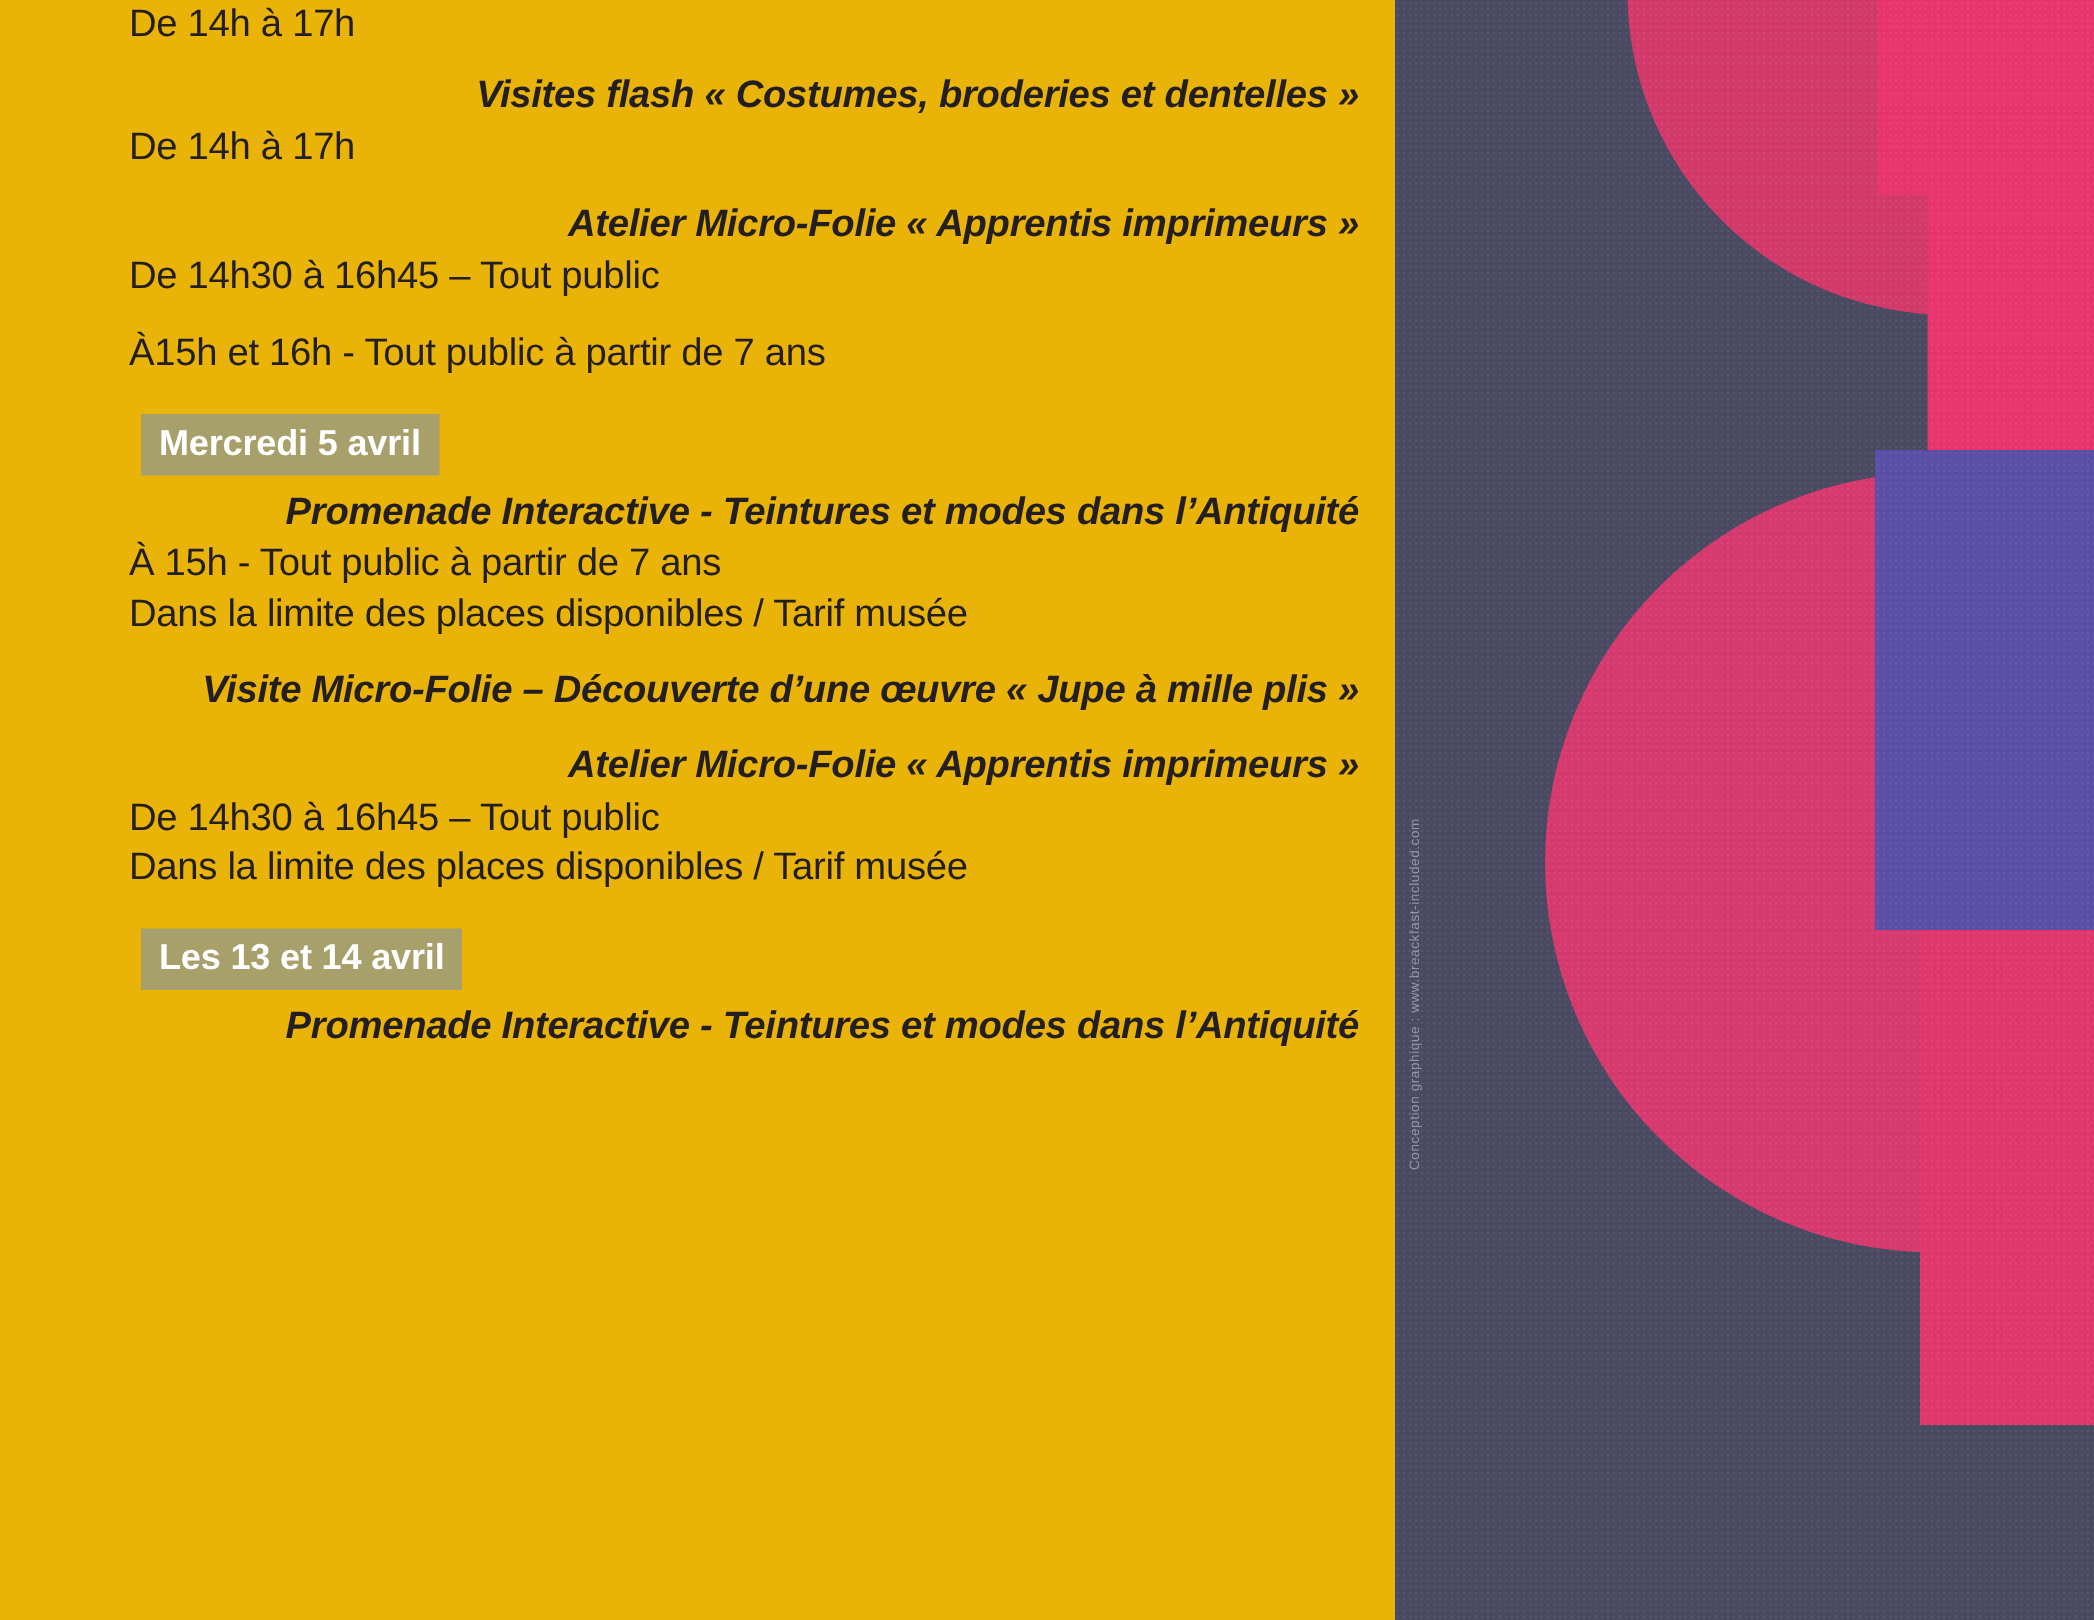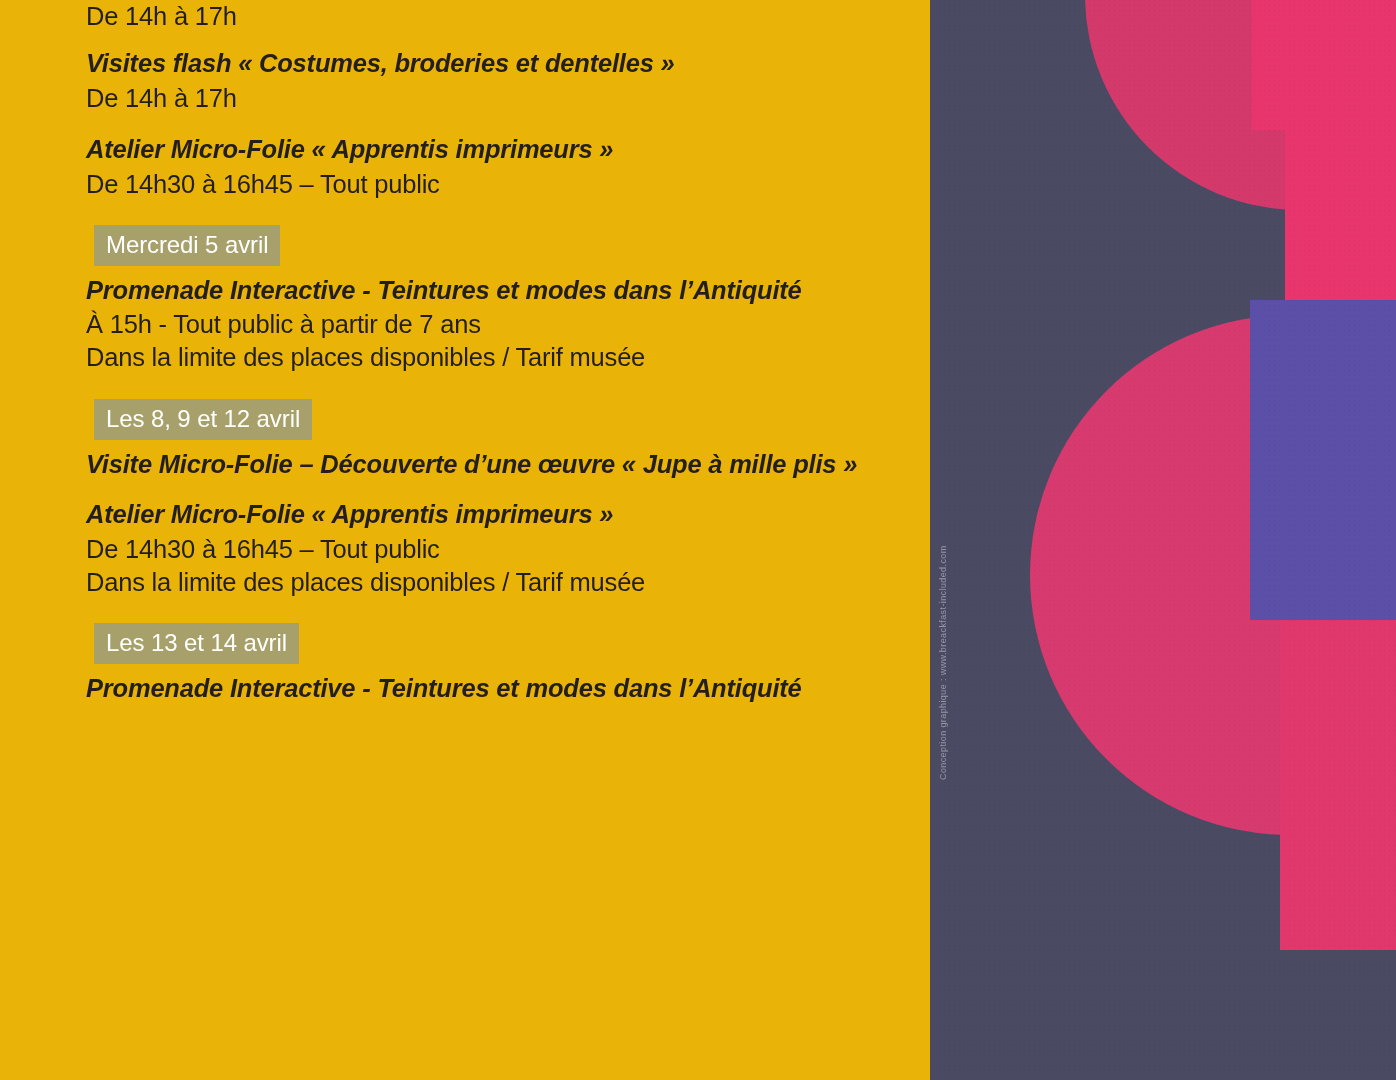--- a/index.html
+++ b/index.html
@@ -38,34 +38,35 @@
   }
 
   .ev-title {
     font-style: italic;
     font-weight: bold;
     font-size: 25.5px;
     line-height: 1.28;
     letter-spacing: -0.2px;
     color: #231f20;
     margin: 0 0 2px 0;
+    text-align: right;
   }
   .ev-line {
     font-size: 25.5px;
     line-height: 1.30;
     letter-spacing: -0.2px;
     color: #231f20;
     margin: 0;
   }
 
   .date-tag {
     display: inline-block;
     background: #a8a06b;
     color: #ffffff;
-    font-weight: normal;
+    font-weight: bold;
     font-size: 24px;
     line-height: 1;
     padding: 8px 12px 9px 12px;
     margin: 6px 0 8px 8px;
     letter-spacing: -0.1px;
   }
 
   .first-line {
     font-size: 25.5px;
     line-height: 1.3;
@@ -180,32 +181,32 @@
     
 
     
     <div class="entry">
       <div class="ev-title">Atelier Micro-Folie « Apprentis imprimeurs »</div>
       <div class="ev-line">De 14h30 à 16h45 – Tout public</div>
     </div>
 
     
     <div class="entry">
+      <div class="ev-line">À15h et 16h - Tout public à partir de 7 ans</div>
     </div>
 
     
     <div class="date-tag">Mercredi 5 avril</div>
     <div class="entry">
       <div class="ev-title">Promenade Interactive - Teintures et modes  dans l’Antiquité</div>
       <div class="ev-line">À 15h - Tout public à partir de 7 ans</div>
       <div class="ev-line">Dans la limite des places disponibles / Tarif musée</div>
     </div>
 
     
-    <div class="date-tag">Les 8, 9 et 12 avril</div>
     <div class="entry">
       <div class="ev-title">Visite Micro-Folie – Découverte d’une œuvre « Jupe à mille plis »</div>
     </div>
     <div class="entry">
       <div class="ev-title">Atelier Micro-Folie « Apprentis imprimeurs »</div>
       <div class="ev-line">De 14h30 à 16h45 – Tout public</div>
       <div class="ev-line">Dans la limite des places disponibles / Tarif musée</div>
     </div>
 
     

